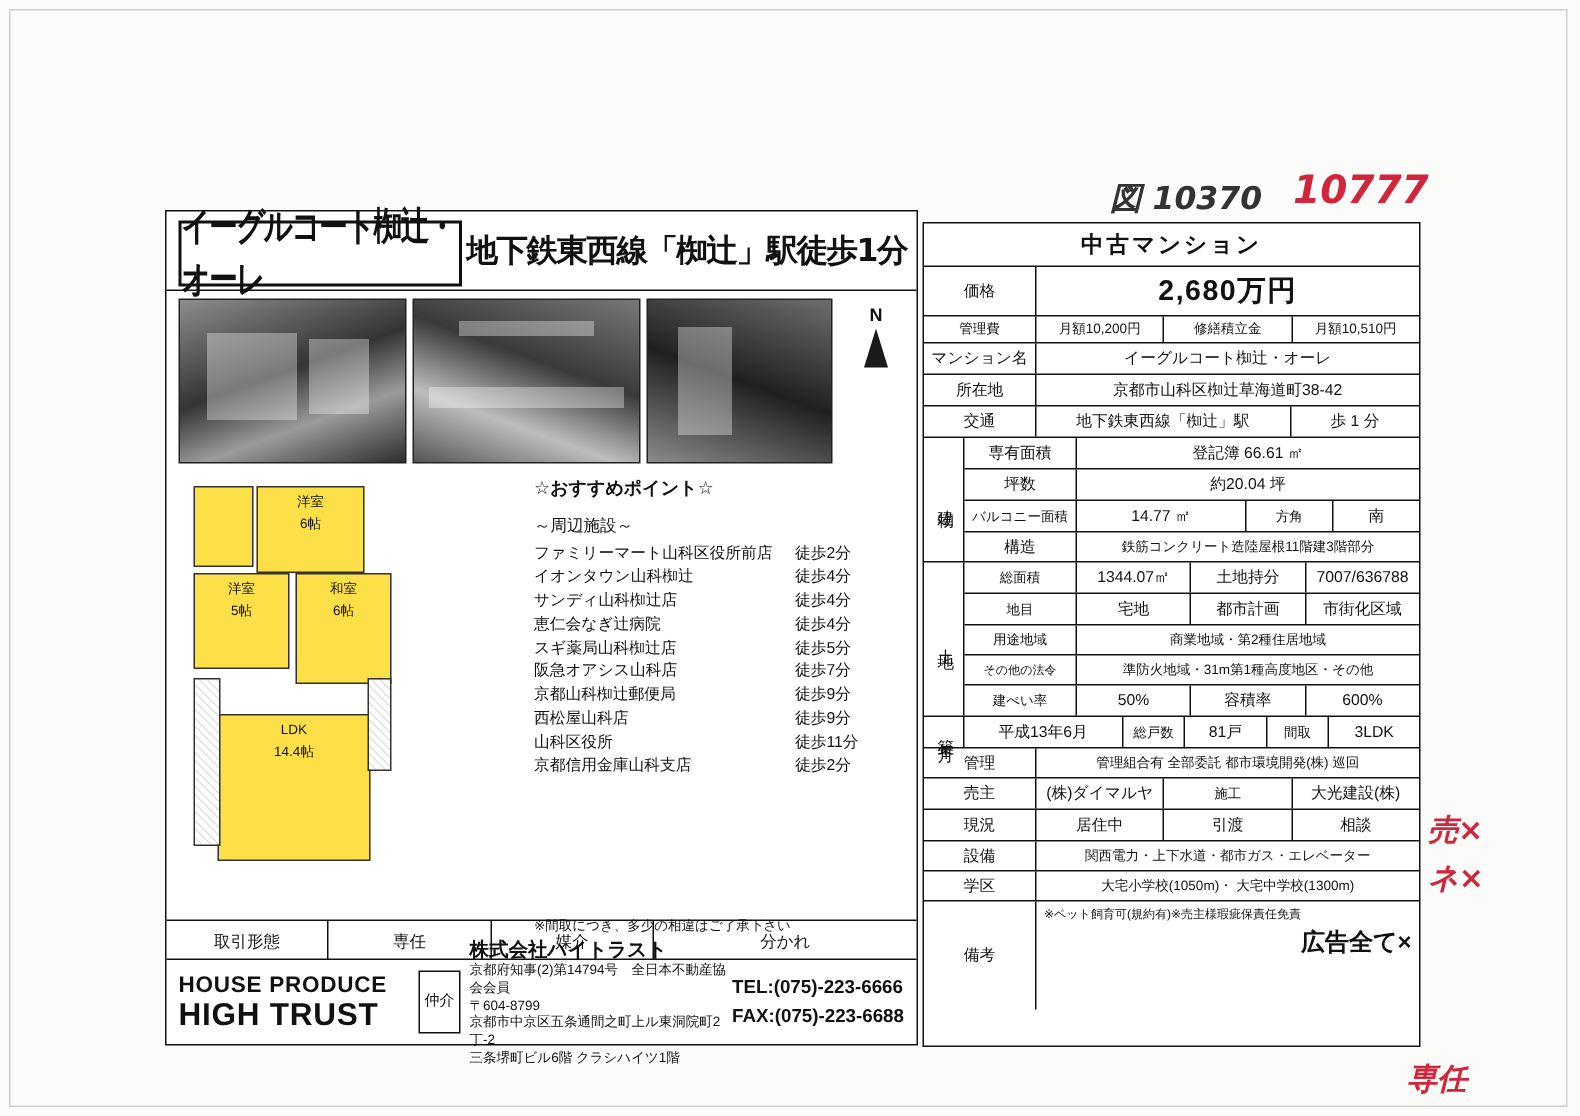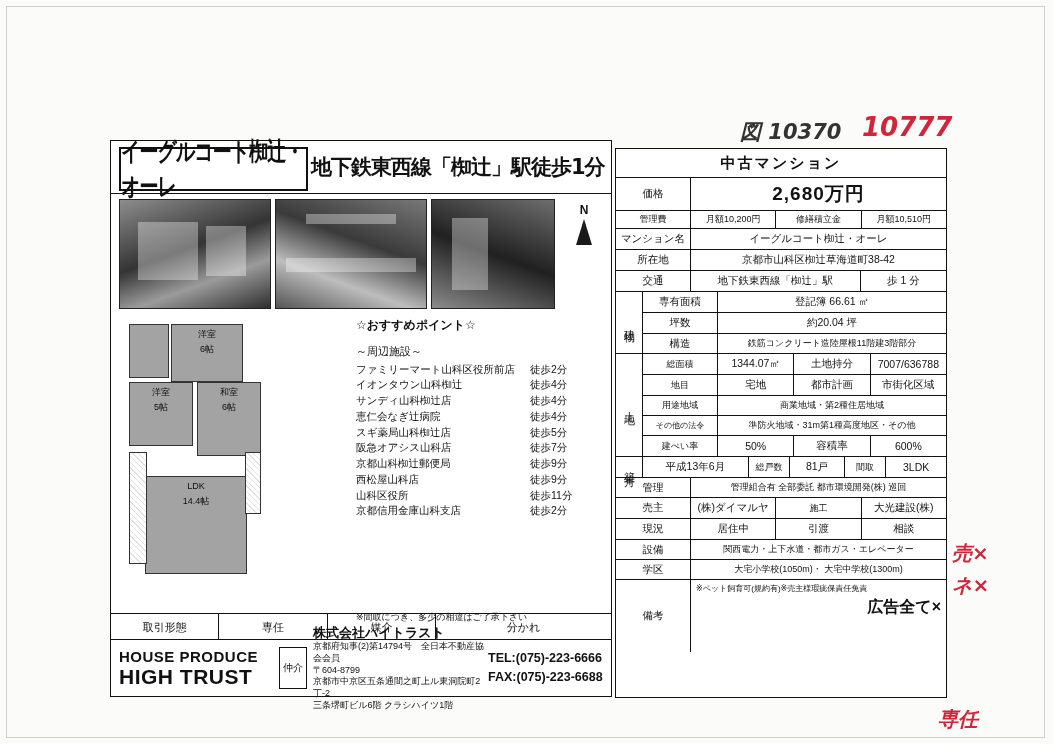--- a/index.html
+++ b/index.html
@@ -20,21 +20,21 @@
   .p1{width:150px;height:108px;background:linear-gradient(160deg,#8d8d8d,#343434 45%,#9b9b9b 70%,#2e2e2e);}
   .p2{width:150px;height:108px;background:linear-gradient(20deg,#555,#bdbdbd 30%,#3a3a3a 60%,#787878);}
   .p3{width:122px;height:108px;background:linear-gradient(200deg,#6d6d6d,#202020 50%,#8b8b8b);}
   .photo .gl{position:absolute;background:rgba(255,255,255,.35);}
   .compass{position:absolute;left:455px;top:62px;width:36px;height:52px;text-align:center;}
   .compass .n{font-size:12px;font-weight:bold;}
   .compass .arr{width:0;height:0;margin:2px auto 0;border-left:8px solid transparent;border-right:8px solid transparent;border-bottom:26px solid #1a1a1a;}
 
   
   .planbox{position:absolute;left:8px;top:175px;width:230px;height:320px;}
-  .room{position:absolute;border:1.2px solid #333;background:#a3a3a3;font-size:9px;text-align:center;color:#111;}
+  .room{position:absolute;border:1.2px solid #333;background:#fde047;font-size:9px;text-align:center;color:#111;}
   .room span{display:block;margin-top:4px;line-height:1.25;}
   .hatch{background:repeating-linear-gradient(45deg,#fff,#fff 3px,#e2e2e2 3px,#e2e2e2 4px);}
 
   
   .points{position:absolute;left:245px;top:175px;width:248px;font-size:11px;line-height:1.55;}
   .pt-title{font-weight:bold;font-size:12px;margin-bottom:3px;}
   .pt-list li{list-style:none;margin:0 0 1px 0;}
   .pt-list{margin:0;padding:0 0 0 4px;}
   .near-title{margin-top:8px;font-size:11px;}
   .near{margin-top:2px;font-size:10.5px;line-height:1.5;}
@@ -264,20 +264,28 @@
       <div class="stack">
         <div class="trow">
           <div class="lab">専有面積</div>
           <div class="val">登記簿 66.61 ㎡</div>
         </div>
         <div class="trow">
           <div class="lab">坪数</div>
           <div class="val">約20.04 坪</div>
         </div>
         <div class="trow">
+          <div class="lab small">バルコニー面積</div>
+          <div class="twocol">
+            <div class="c" style="flex:2">14.77 ㎡</div>
+            <div class="c small">方角</div>
+            <div class="c">南</div>
+          </div>
+        </div>
+        <div class="trow">
           <div class="lab">構造</div>
           <div class="val small">鉄筋コンクリート造陸屋根11階建3階部分</div>
         </div>
       </div>
     </div>
 
     <div class="trow">
       <div class="vgroup">土地</div>
       <div class="stack">
         <div class="trow">

